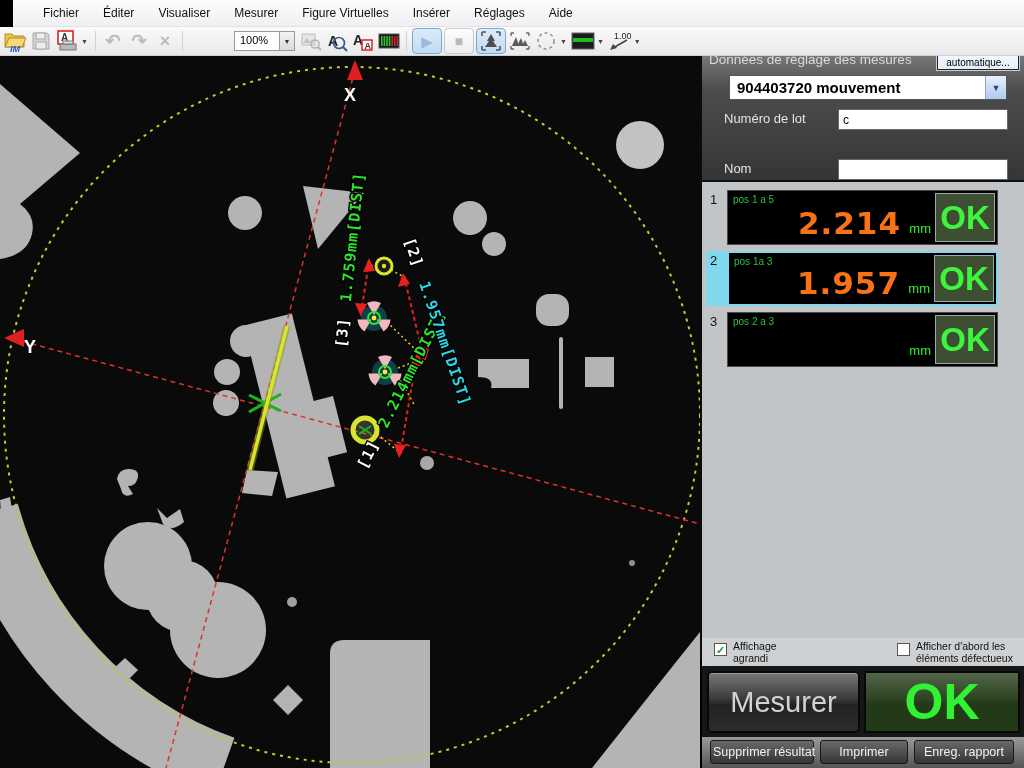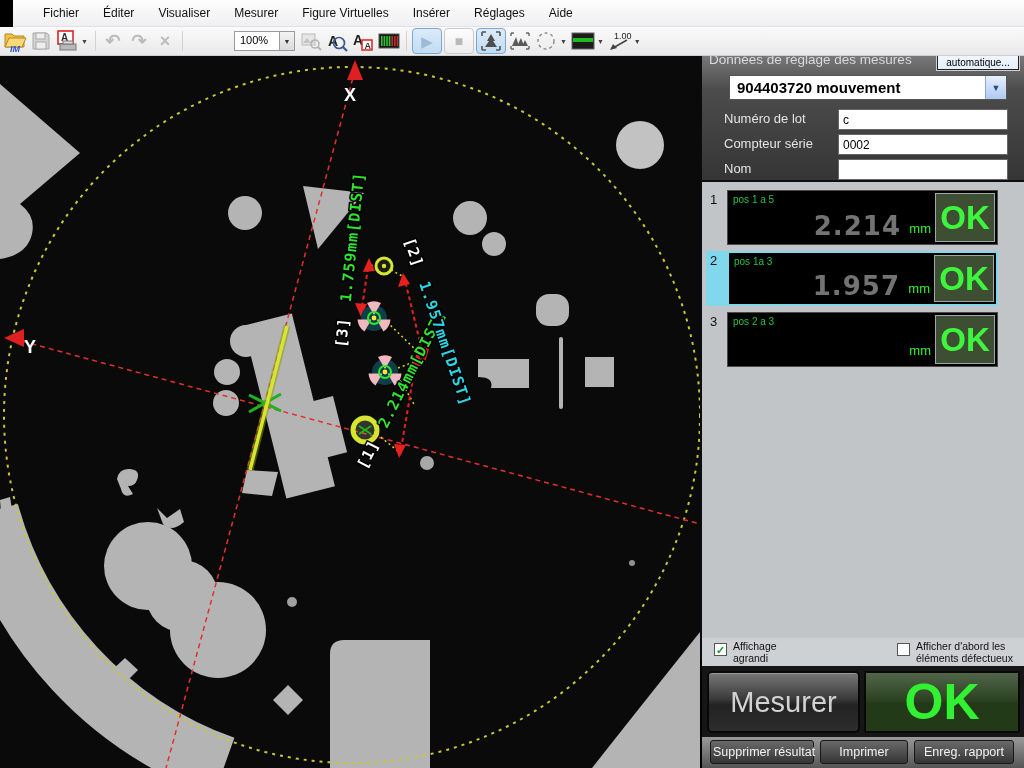--- a/index.html
+++ b/index.html
@@ -73,21 +73,21 @@
     font-family:"Liberation Sans",sans-serif; }
 
   .results-sec { position:absolute; left:0; top:182px; width:100%; height:456px;
     background:#c2c5c8; padding-top:8px; }
   .res-row { display:flex; margin:0 26px 6px 4px; height:55px; }
   .res-row .idx { width:21px; font-size:13px; color:#111; padding:2px 0 0 4px; }
   .res-row .card { flex:1; background:#000; border:1px solid #4a4a4a; position:relative; }
   .res-row.selected .idx { background:#7fd8ec; }
   .res-row.selected .card { border:2px solid #7fd8ec; }
   .rname { position:absolute; top:3px; left:5px; color:#26c43e; font-size:10px; }
-  .rval { position:absolute; right:96px; bottom:3px; color:#737373; font-size:26px; font-weight:bold;
+  .rval { position:absolute; right:96px; bottom:3px; color:#f97316; font-size:31px; font-weight:bold;
     font-family:"DejaVu Sans", sans-serif; letter-spacing:1px; }
   .runit { position:absolute; right:66px; bottom:8px; color:#2df32d; font-size:13px; }
   .rtol { position:absolute; right:52px; top:12px; color:#2df32d; font-size:14px; font-weight:bold; }
   .rok { position:absolute; right:2px; top:2px; bottom:2px; width:60px; background:#3e4e33;
     border:1px solid #9aa8b0; color:#3ef53e; font-size:33px; font-weight:bold;
     display:flex; align-items:center; justify-content:center; }
 
   .options-row { position:absolute; left:0; top:638px; width:100%; height:28px; background:#ced1d3; }
   .cbgroup { position:absolute; top:2px; display:flex; }
   .cbgroup .box { width:13px; height:13px; background:#fff; border:1px solid #555; margin:3px 6px 0 0;
@@ -390,24 +390,20 @@
         <span>automatique...</span>
       </button>
       <div class="prog-combo">
         <span class="prog-text">904403720 mouvement</span>
         <span class="prog-caret">▼</span>
       </div>
       <div class="field-row" style="top:68px;">
         <span class="flabel">Numéro de lot</span>
         <input type="text" value="c" style="">
       </div>
-      <div class="field-row" style="top:93px;">
-        <span class="flabel">Compteur série</span>
-        <input type="text" value="0002" style="">
-      </div>
       <div class="field-row" style="top:118px;">
         <span class="flabel">Nom</span>
         <input type="text" value="" style="">
       </div>
     </div>
 
     <div class="results-sec">
       <div class="res-row">
         <span class="idx">1</span>
         <div class="card">

